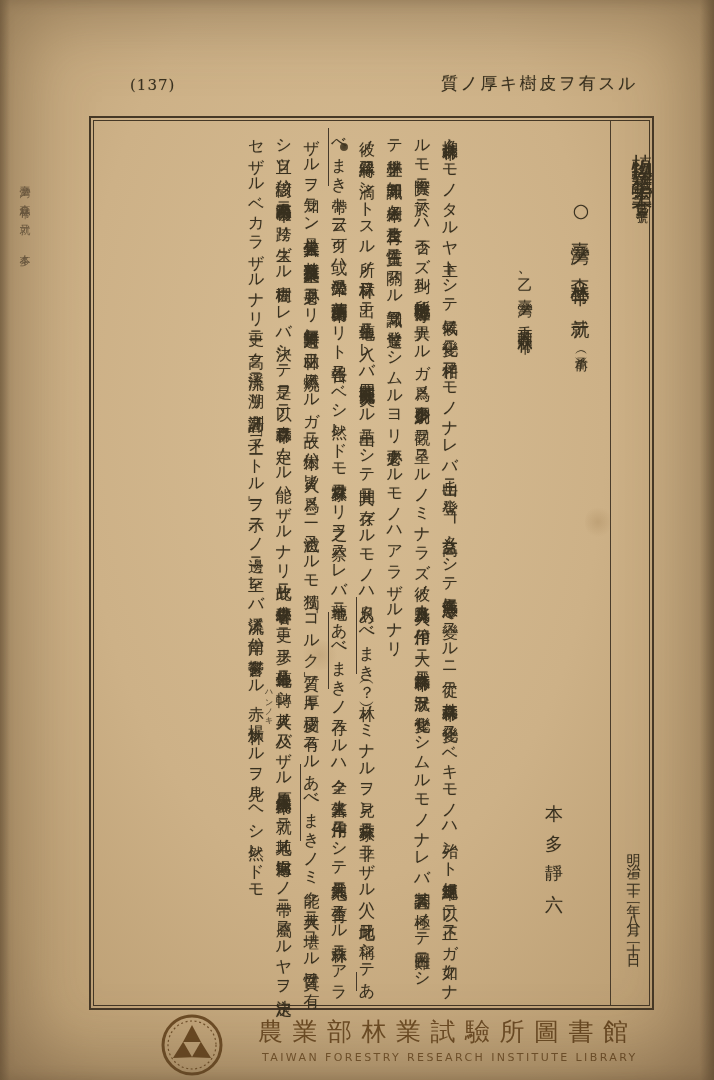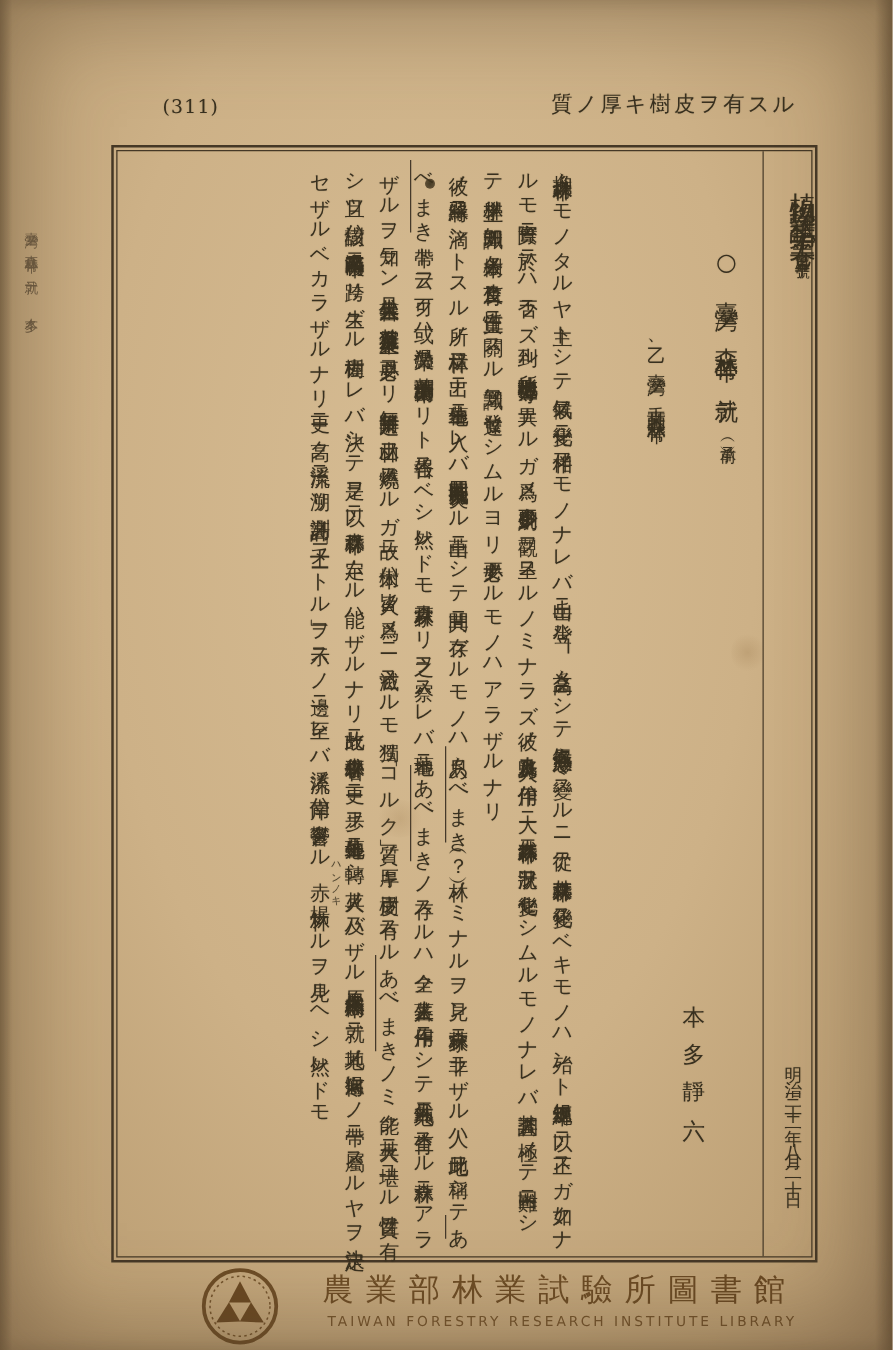--- a/index.html
+++ b/index.html
@@ -61,21 +61,21 @@
   .ink-dot{position:absolute;left:340px;top:143px;width:8px;height:8px;border-radius:50%;
     background:radial-gradient(circle,#2e2715 0%, #4a3c25 70%, transparent 100%);opacity:.85;}
   .stain-a{position:absolute;left:585px;top:505px;width:26px;height:34px;border-radius:50%;
     background:radial-gradient(circle,rgba(140,105,60,.22),transparent 70%);}
   .stain-b{position:absolute;left:300px;top:640px;width:40px;height:30px;border-radius:50%;
     background:radial-gradient(circle,rgba(140,105,60,.18),transparent 70%);}
 </style>
 </head>
 <body>
 
-<div class="page-num ink">(311)</div>
+<div class="page-num ink">(137)</div>
 <div class="running-title ink">質ノ厚キ樹皮ヲ有スル</div>
 
 <div class="margin-note v">臺灣ノ森林帶ニ就テ　本多</div>
 
 <div class="frame">
   <div class="frame-inner"></div>
 </div>
 
 <div class="masthead">
   <div class="masthead-title v ink">

